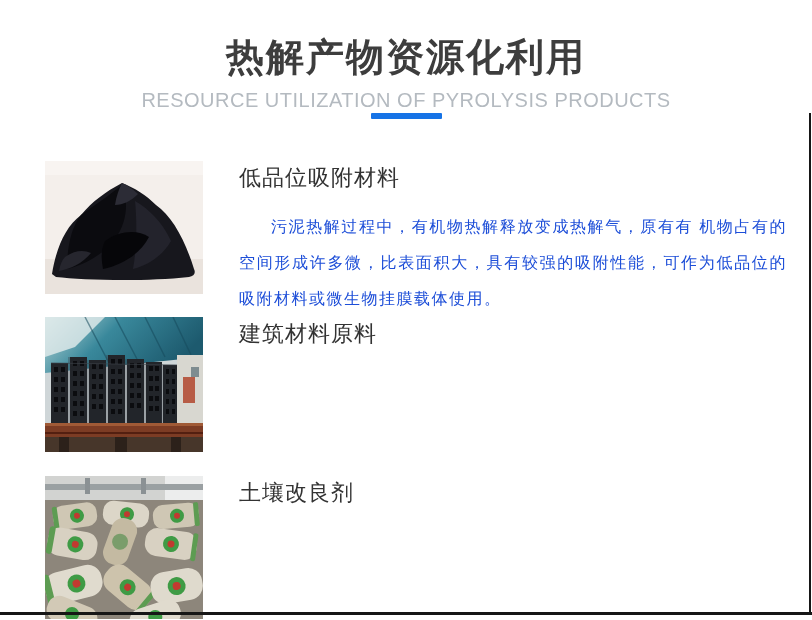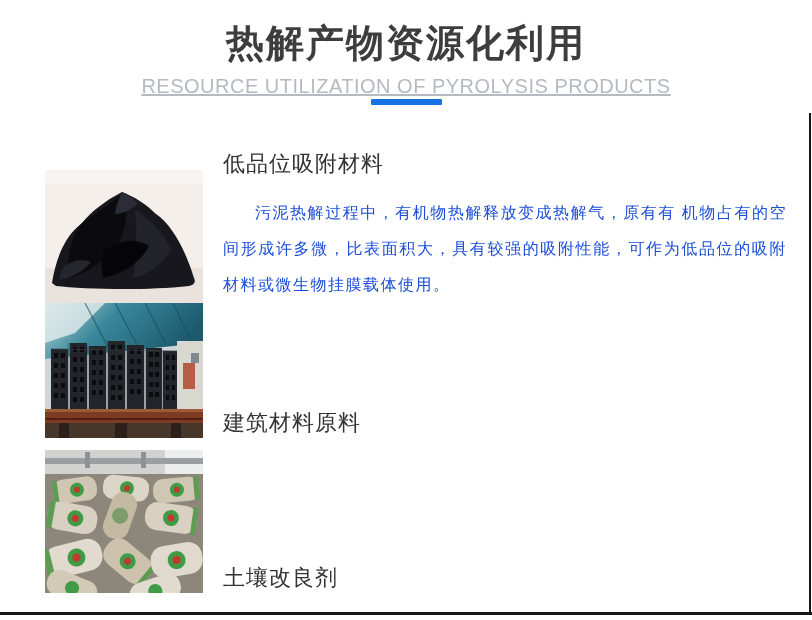--- a/index.html
+++ b/index.html
@@ -10,58 +10,57 @@
   }
   .page {
     position: relative;
     width: 812px;
     height: 620px;
     background: #ffffff;
     overflow: hidden;
   }
   
   .header {
-    padding-top: 20px;
+    padding-top: 34px;
     text-align: center;
   }
   .title {
     margin: 0;
     font-size: 38px;
     line-height: 46px;
     font-weight: 600;
     color: #3d3d3d;
     letter-spacing: 2px;
   }
   .subtitle {
     margin-top: 9px;
     font-size: 20px;
     line-height: 23px;
     color: #b4bac0;
     letter-spacing: 0.5px;
-    text-decoration: underline;
   }
   .accent-bar {
     width: 71px;
     height: 6px;
     margin: 1px auto 0 auto;
     background: #1673e6;
     border-radius: 1px;
   }
   
   .main {
     margin-top: 42px;
     padding: 0 25px 0 45px;
   }
   .row {
     display: flex;
-    align-items: flex-end;
-    gap: 20px;
+    align-items: flex-start;
+    gap: 36px;
   }
   .row + .row { margin-top: 0; }
-  .row.r3 { margin-top: 12px; }
+  .row.r3 { margin-top: 24px; }
   .photo {
     flex: 0 0 158px;
     margin: 0;
     line-height: 0;
   }
   .photo svg { display: block; }
   .text-col {
     flex: 1 1 auto;
     padding-top: 2px;
     min-width: 0;

